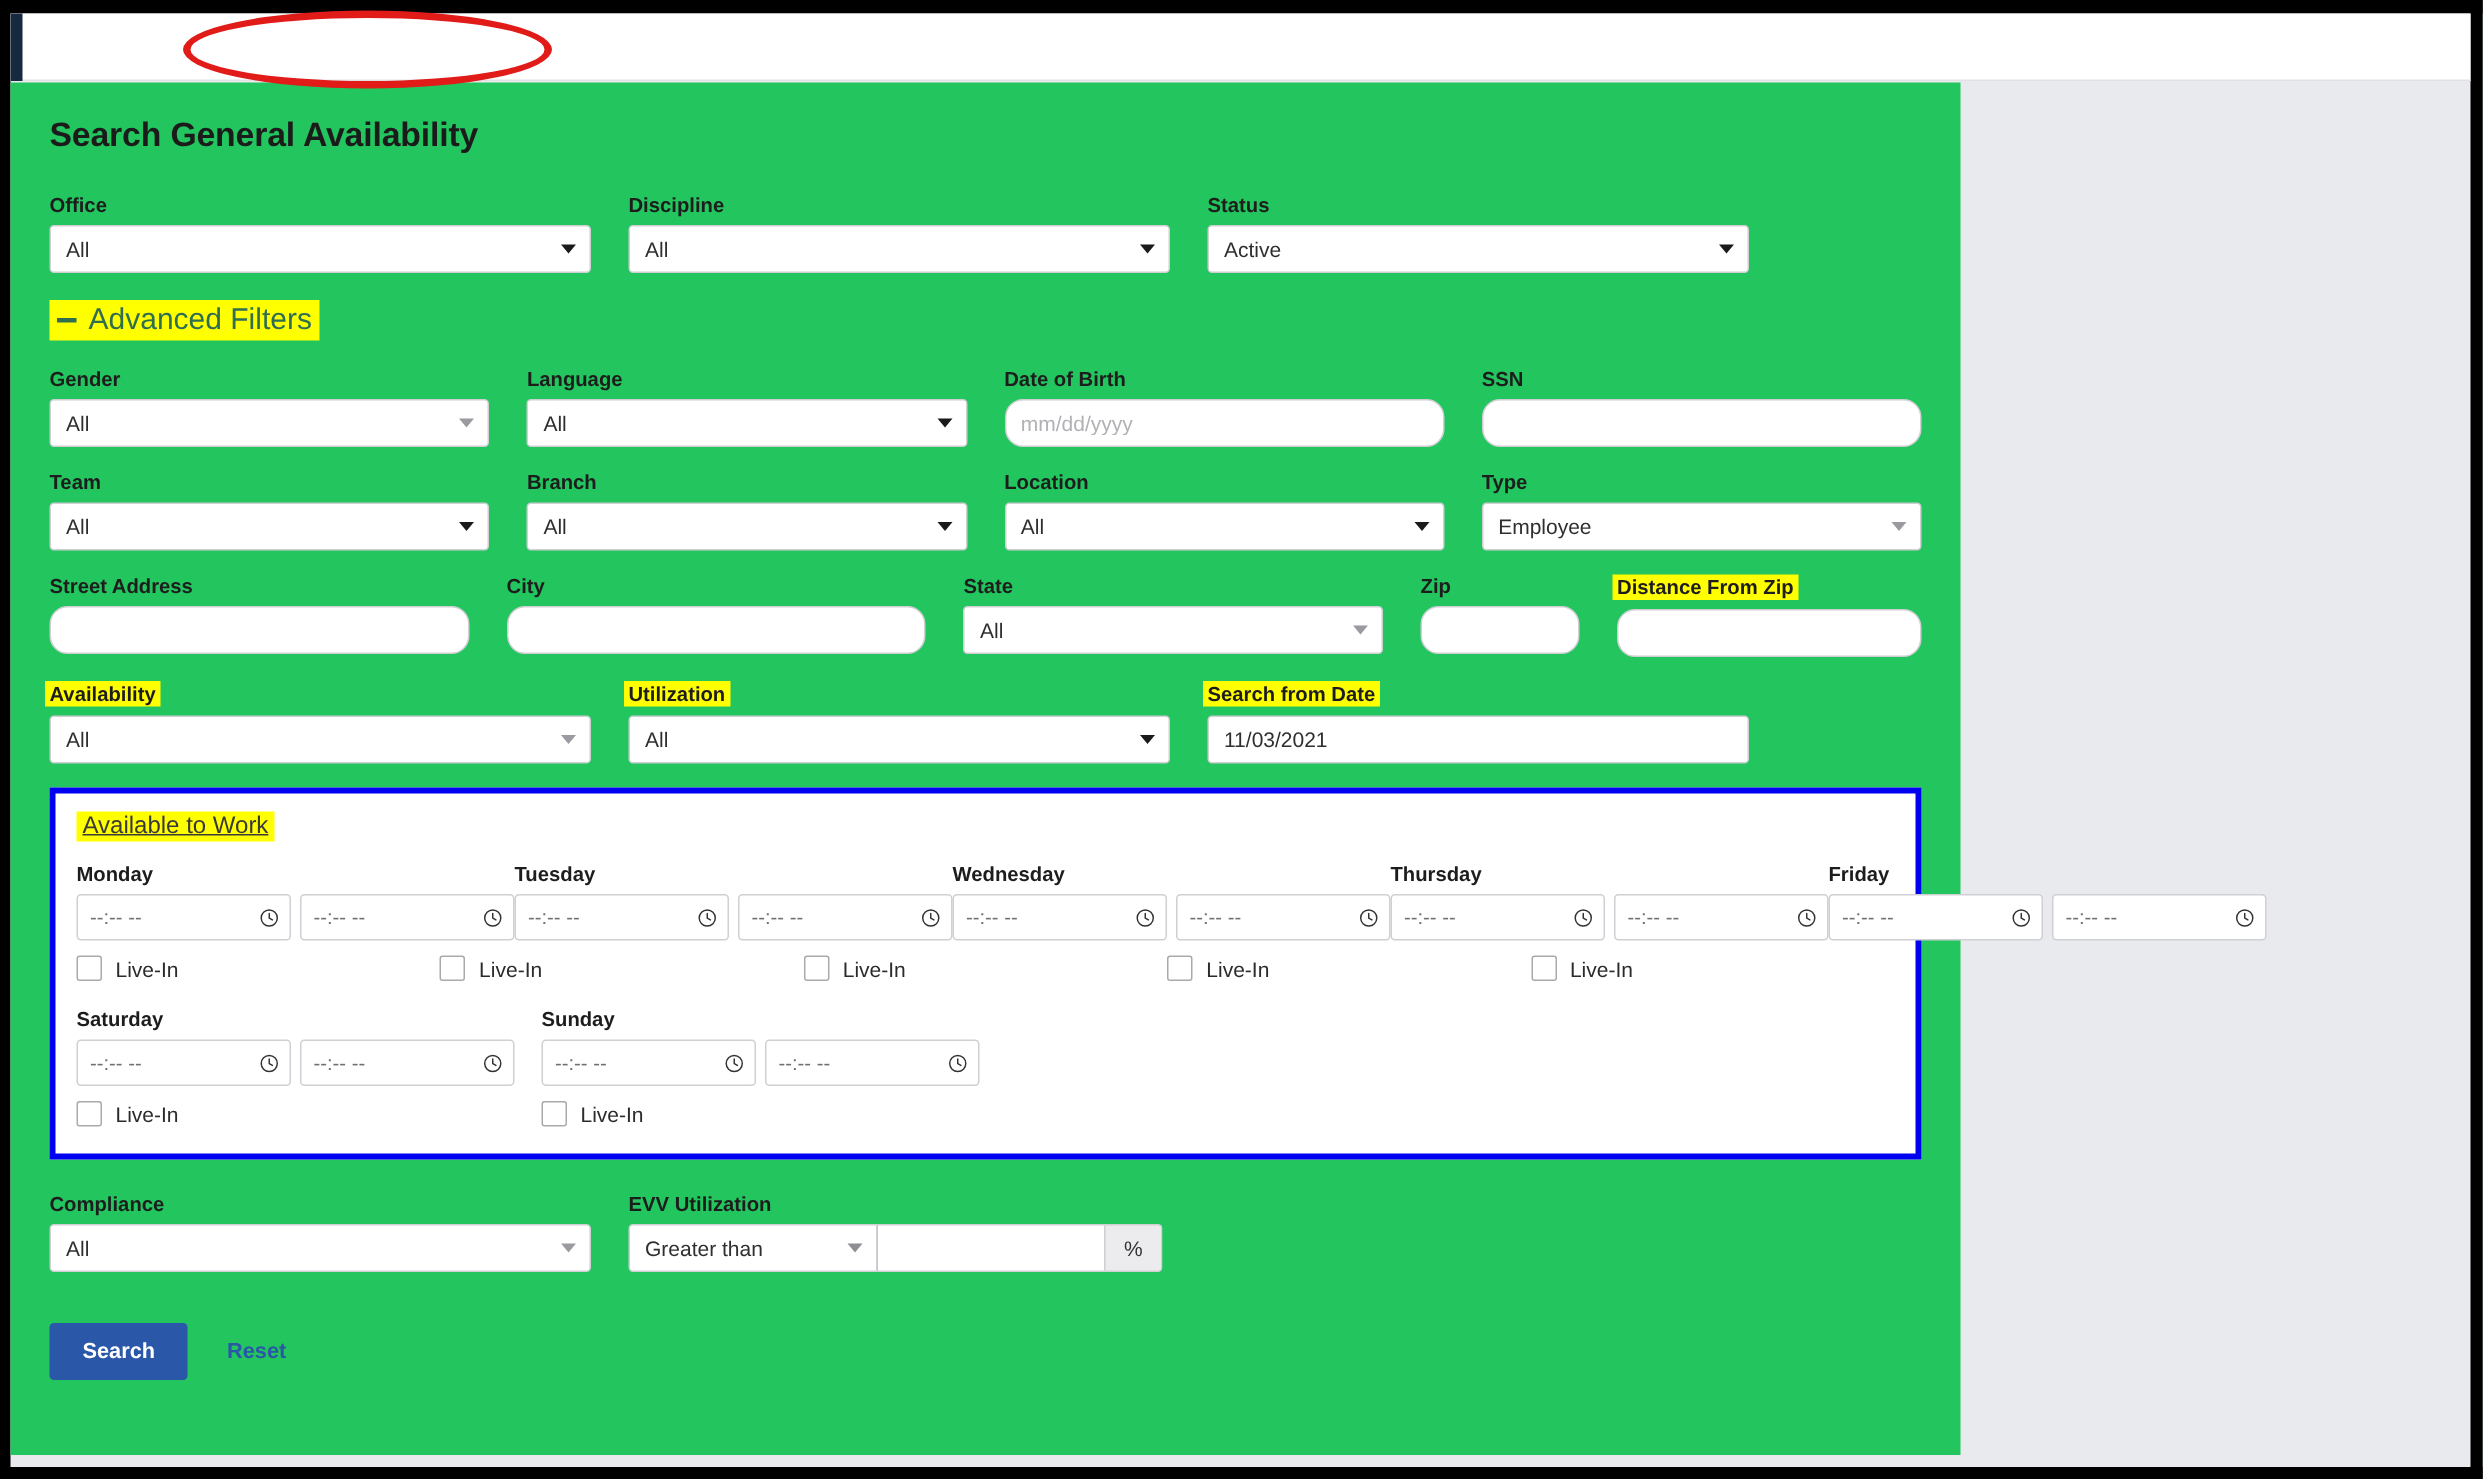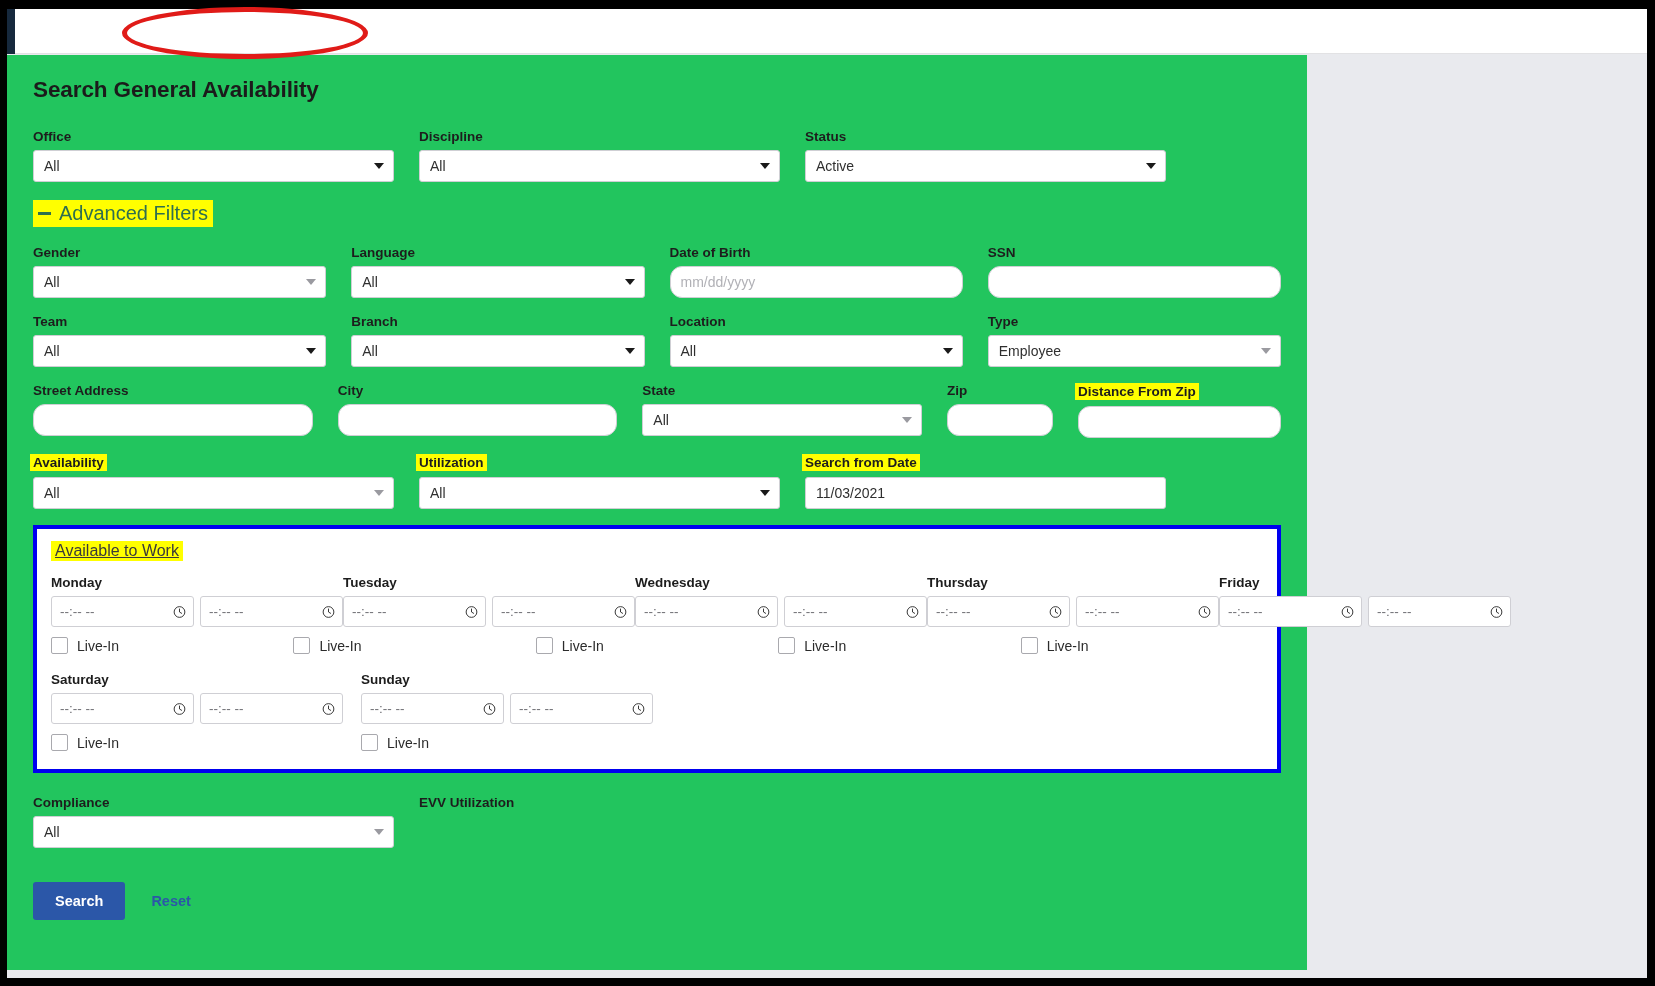--- a/index.html
+++ b/index.html
@@ -571,20 +571,28 @@
       <div class="row" style="margin-top:22px;">
         <div class="field w1">
           <label class="fld-label">Compliance</label>
           <div class="ctl">
             <span>All</span>
             <span class="caret muted"></span>
           </div>
         </div>
         <div class="field">
           <label class="fld-label">EVV Utilization</label>
+          <div class="evv-group">
+            <div class="evv-sel">
+              <span>Greater than</span>
+              <span class="caret"></span>
+            </div>
+            <input class="evv-num" type="text" style="">
+            <div class="evv-pct">%</div>
+          </div>
         </div>
         <div class="spacer-flex"></div>
       </div>
 
       
       <div class="actions">
         <button class="btn-search">Search</button>
         <button class="btn-reset">Reset</button>
       </div>
 

